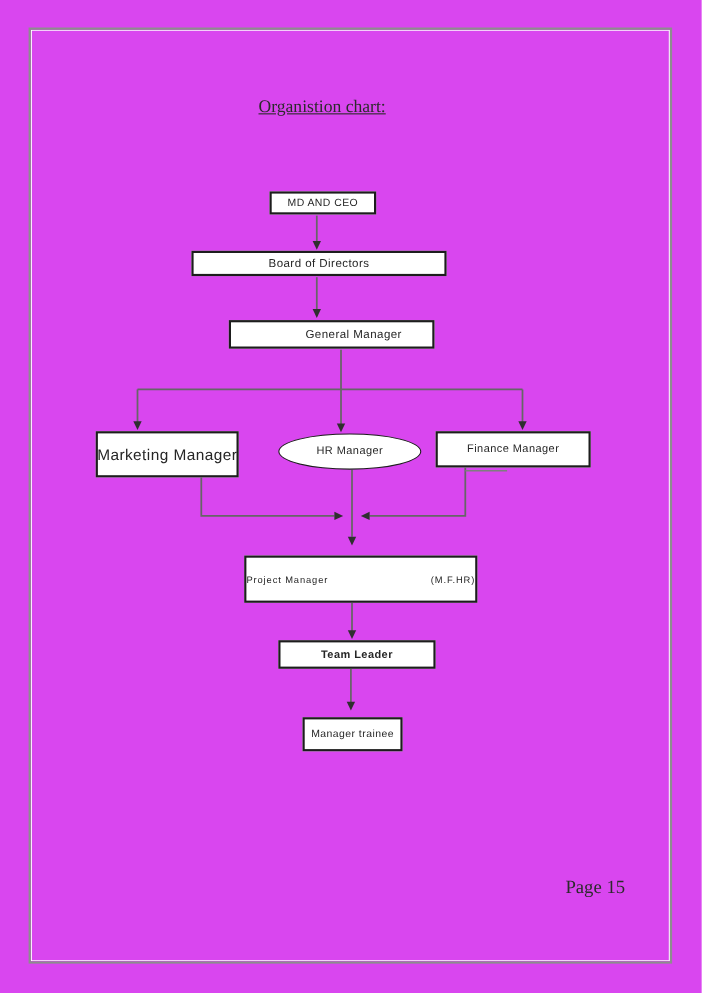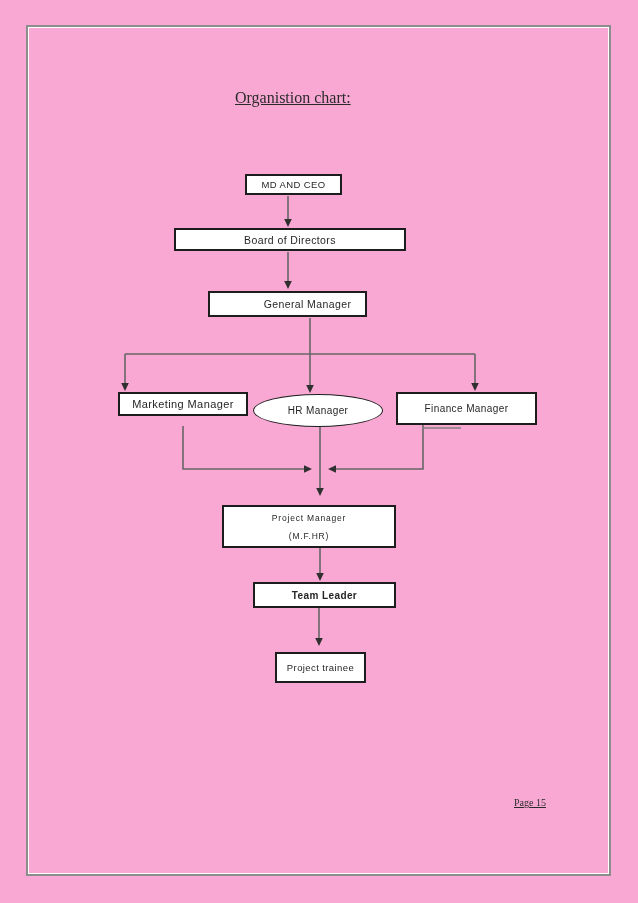--- a/index.html
+++ b/index.html
@@ -5,21 +5,21 @@
   html, body {
     margin: 0;
     padding: 0;
     background: #ffffff;
     font-family: "Liberation Sans", sans-serif;
   }
   .page {
     position: relative;
     width: 638px;
     height: 903px;
-    background: #f9a8d4;
+    background: #d946ef;
     overflow: hidden;
   }
   .page-border {
     position: absolute;
     left: 26px;
     top: 25px;
     width: 585px;
     height: 851px;
     box-sizing: border-box;
     border: 2px solid #8d8d8d;
@@ -33,24 +33,23 @@
     font-size: 16px;
     color: #2b2b2b;
     text-decoration: underline;
     white-space: nowrap;
   }
   .page-number {
     position: absolute;
     left: 514px;
     top: 797px;
     font-family: "Liberation Serif", serif;
-    font-size: 10px;
+    font-size: 17px;
     color: #2b2b2b;
     white-space: nowrap;
-    text-decoration: underline;
   }
   .connectors {
     position: absolute;
     left: 0;
     top: 0;
     width: 638px;
     height: 903px;
   }
   .node {
     position: absolute;
@@ -65,26 +64,26 @@
     letter-spacing: 0.4px;
     white-space: nowrap;
   }
   .node.ellipse {
     border-radius: 50%;
     border-width: 1.5px;
     text-align: right;
   }
   .node-md-ceo        { left: 245px; top: 174px; width: 97px;  height: 21px; font-size: 9.5px; }
   .node-board         { left: 174px; top: 228px; width: 232px; height: 23px; font-size: 10.5px; text-align: center; }
-  .node-general       { left: 208px; top: 291px; width: 159px; height: 26px; font-size: 10.5px; padding-left: 40px; }
-  .node-marketing     { left: 87px;  top: 392px; width: 130px; height: 24px; font-size: 11px; margin-left: 31px; }
+  .node-general       { left: 208px; top: 291px; width: 187px; height: 26px; font-size: 10.5px; padding-left: 40px; }
+  .node-marketing     { left: 87px;  top: 392px; width: 130px; height: 42px; font-size: 14px; }
   .node-hr            { left: 253px; top: 394px; width: 130px; height: 33px; font-size: 10px; }
   .node-finance       { left: 396px; top: 392px; width: 141px; height: 33px; font-size: 10px; }
-  .node-pm            { left: 222px; top: 505px; width: 174px; height: 43px; font-size: 8.5px;
-                        letter-spacing: 0.8px; flex-direction: column; justify-content: space-between;
+  .node-pm            { left: 222px; top: 505px; width: 212px; height: 43px; font-size: 8.5px;
+                        letter-spacing: 0.8px; flex-direction: row; justify-content: space-between;
                         padding: 6px 0 5px 0; }
   .node-team-leader   { left: 253px; top: 582px; width: 143px; height: 26px; font-size: 10px; font-weight: bold; }
   .node-trainee       { left: 275px; top: 652px; width: 91px;  height: 31px; font-size: 9.5px; }
   .conn-line   { stroke: #666666; stroke-width: 1.6; fill: none; }
   .conn-stub   { stroke: #7e7e7e; stroke-width: 1.4; fill: none; }
   .conn-arrow  { fill: #2f2f2f; stroke: none; }
 </style>
 </head>
 <body>
 
@@ -166,18 +165,18 @@
   <div class="node node-pm">
     <span>Project Manager</span>
     <span>(M.F.HR)</span>
   </div>
 
   <div class="node node-team-leader">
     <span>Team Leader</span>
   </div>
 
   <div class="node node-trainee">
-    <span>Project trainee</span>
+    <span>Manager trainee</span>
   </div>
 
   <div class="page-number">Page 15</div>
 
 </div>
 
 </body></html>

